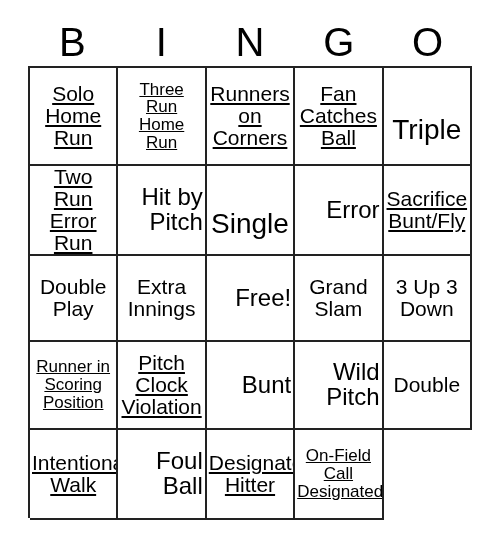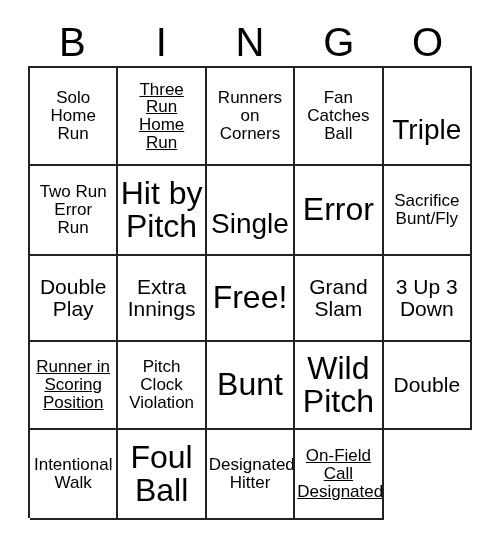--- a/index.html
+++ b/index.html
@@ -67,24 +67,24 @@
   }
   .cell-text {
     display: block;
     width: 100%;
     line-height: 1.04;
     font-weight: 400;
     color: #000000;
     white-space: pre-line;
   }
   
-  .sz-xxl .cell-text { font-size: 32px; }
+  .sz-xxl .cell-text { font-size: 24px; text-align: right; }
   .sz-xl  .cell-text { font-size: 28px; margin-top: 28px; }
   .sz-lg  .cell-text { font-size: 21px; }
-  .sz-md  .cell-text { font-size: 17px; }
+  .sz-md  .cell-text { font-size: 21px; text-decoration: underline; }
   .sz-sm  .cell-text { font-size: 17px; text-decoration: underline; }
 </style>
 </head>
 <body>
 
 <div id="card">
 
   <div id="header-row">
     <div class="header-letter">B</div>
     <div class="header-letter">I</div>

